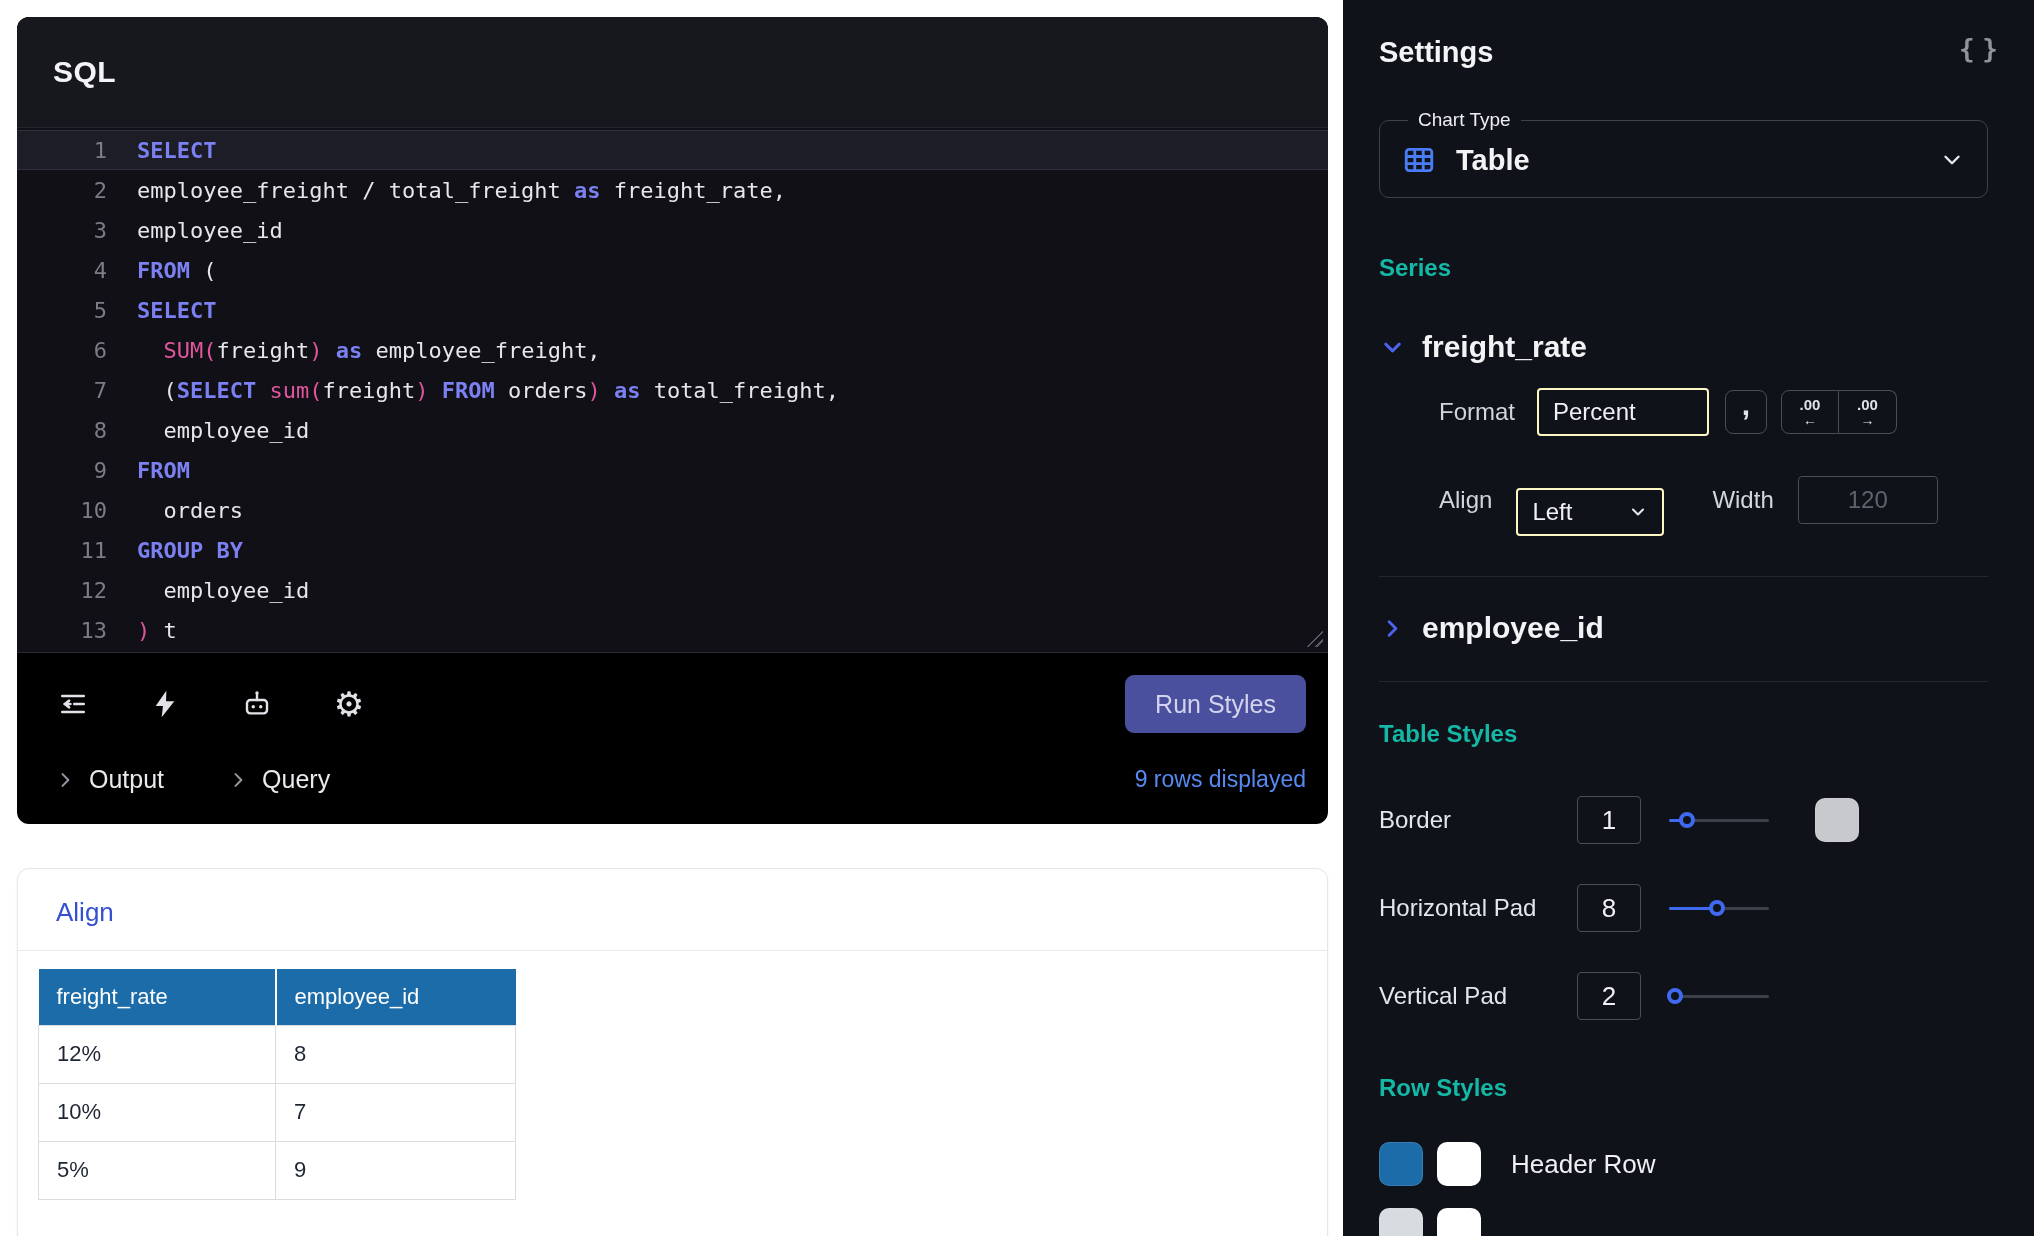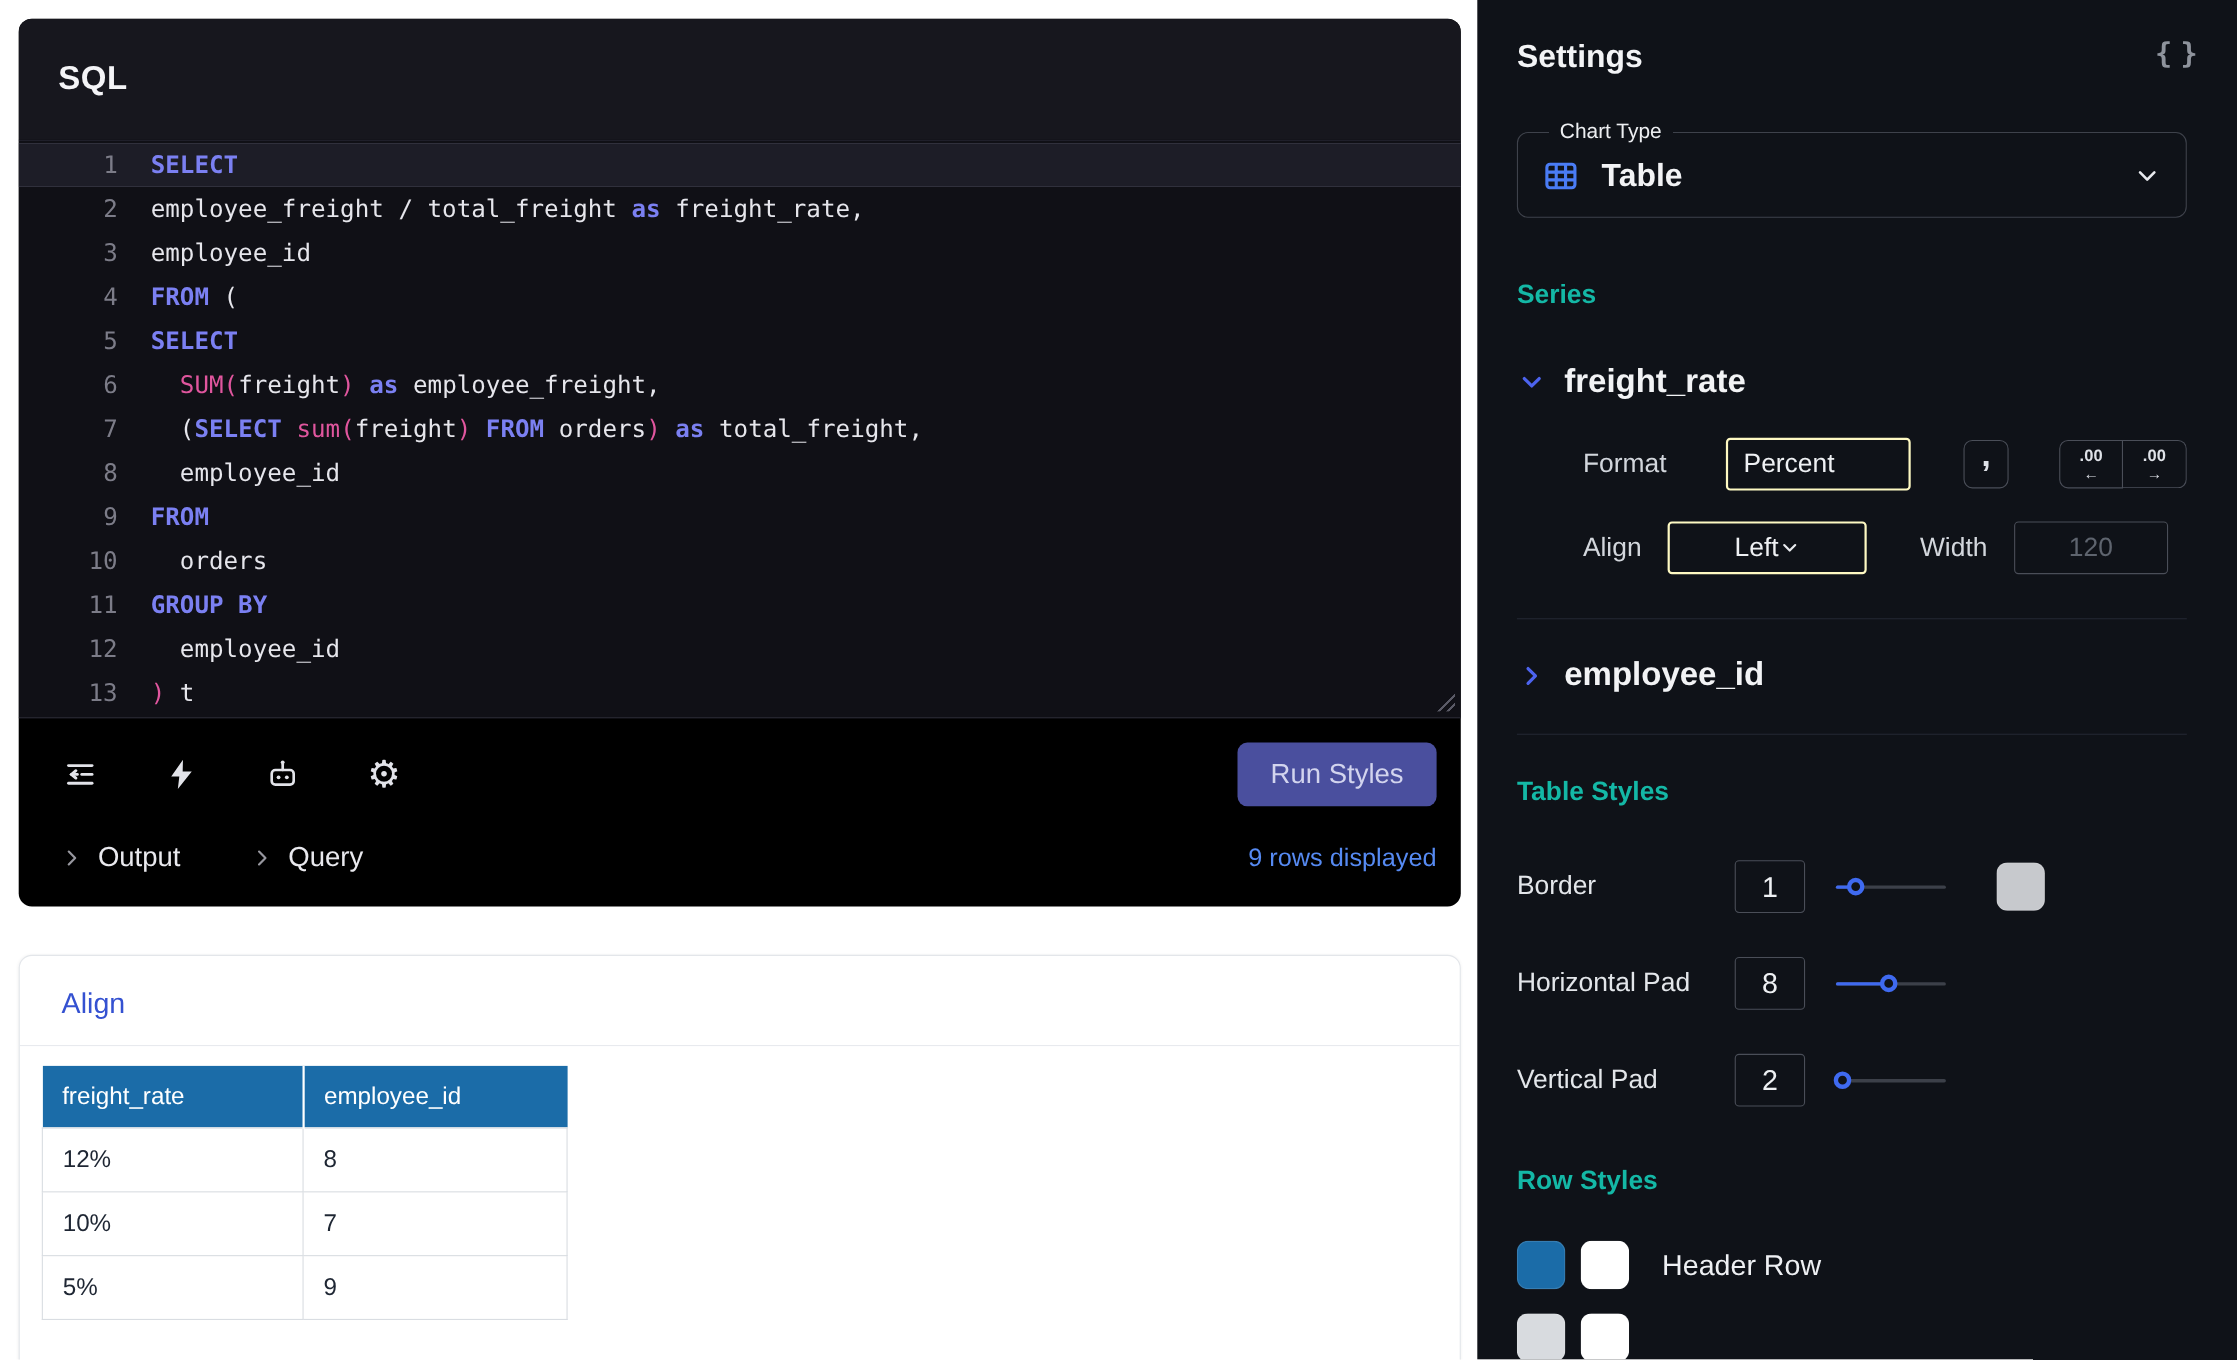--- a/index.html
+++ b/index.html
@@ -62,27 +62,27 @@
   .ct-row .grid-icon { width:34px; height:34px; color:#4a7cf5; }
   .ct-value { font-size:29px; font-weight:600; color:#f2f3f5; }
   .ct-chevron { margin-left:auto; width:26px; height:26px; color:#e8eaee; }
 
   .sec-heading { margin-top:56px; color:#14b8a6; font-size:24px; font-weight:bold; }
   .series-item-header { margin-top:48px; display:flex; align-items:center; gap:16px; cursor:pointer; }
   .series-item-header .chev { width:27px; height:27px; color:#4c63ee; flex-shrink:0; }
   .series-name { font-size:30px; font-weight:bold; color:#f2f3f5; }
 
   .ctl-row { display:flex; align-items:center; margin-left:60px; }
-  .ctl-row.format { margin-top:34px;gap:32px; }
+  .ctl-row.format { margin-top:24px; }
   .ctl-row.align { margin-top:28px; }
   .ctl-label { font-size:24px; color:#d2d6dc; }
   .select-box { display:flex; align-items:center; border:2px solid #fef9c3; border-radius:4px;
     height:48px; padding:0 14px; color:#eef0f3; font-size:24px; background:transparent; cursor:pointer; }
   .format-box { width:172px; margin-left:22px; }
-  .align-box { width:181px; margin-left:24px; justify-content:center; }
+  .align-box { width:148px; margin-left:24px; justify-content:space-between;margin-top:24px; }
   .align-box svg { width:20px; height:20px; color:#e8eaee; }
   .mini-btn { height:44px; border:1px solid #4a4e58; border-radius:8px; background:transparent;
     color:#dfe2e8; cursor:pointer; display:flex; align-items:center; justify-content:center; }
   .comma-btn { width:42px; margin-left:16px; font-size:30px; font-weight:bold; padding-bottom:14px; }
   .dec-group { display:flex; margin-left:14px; }
   .dec-btn { width:58px; flex-direction:column; gap:0; line-height:1; }
   .dec-btn .d-num { font-size:15px; font-weight:bold; }
   .dec-btn .d-arr { font-size:14px; margin-top:1px; }
   .dec-btn.first { border-radius:8px 0 0 8px; }
   .dec-btn.second { border-radius:0 8px 8px 0; border-left:none; }

